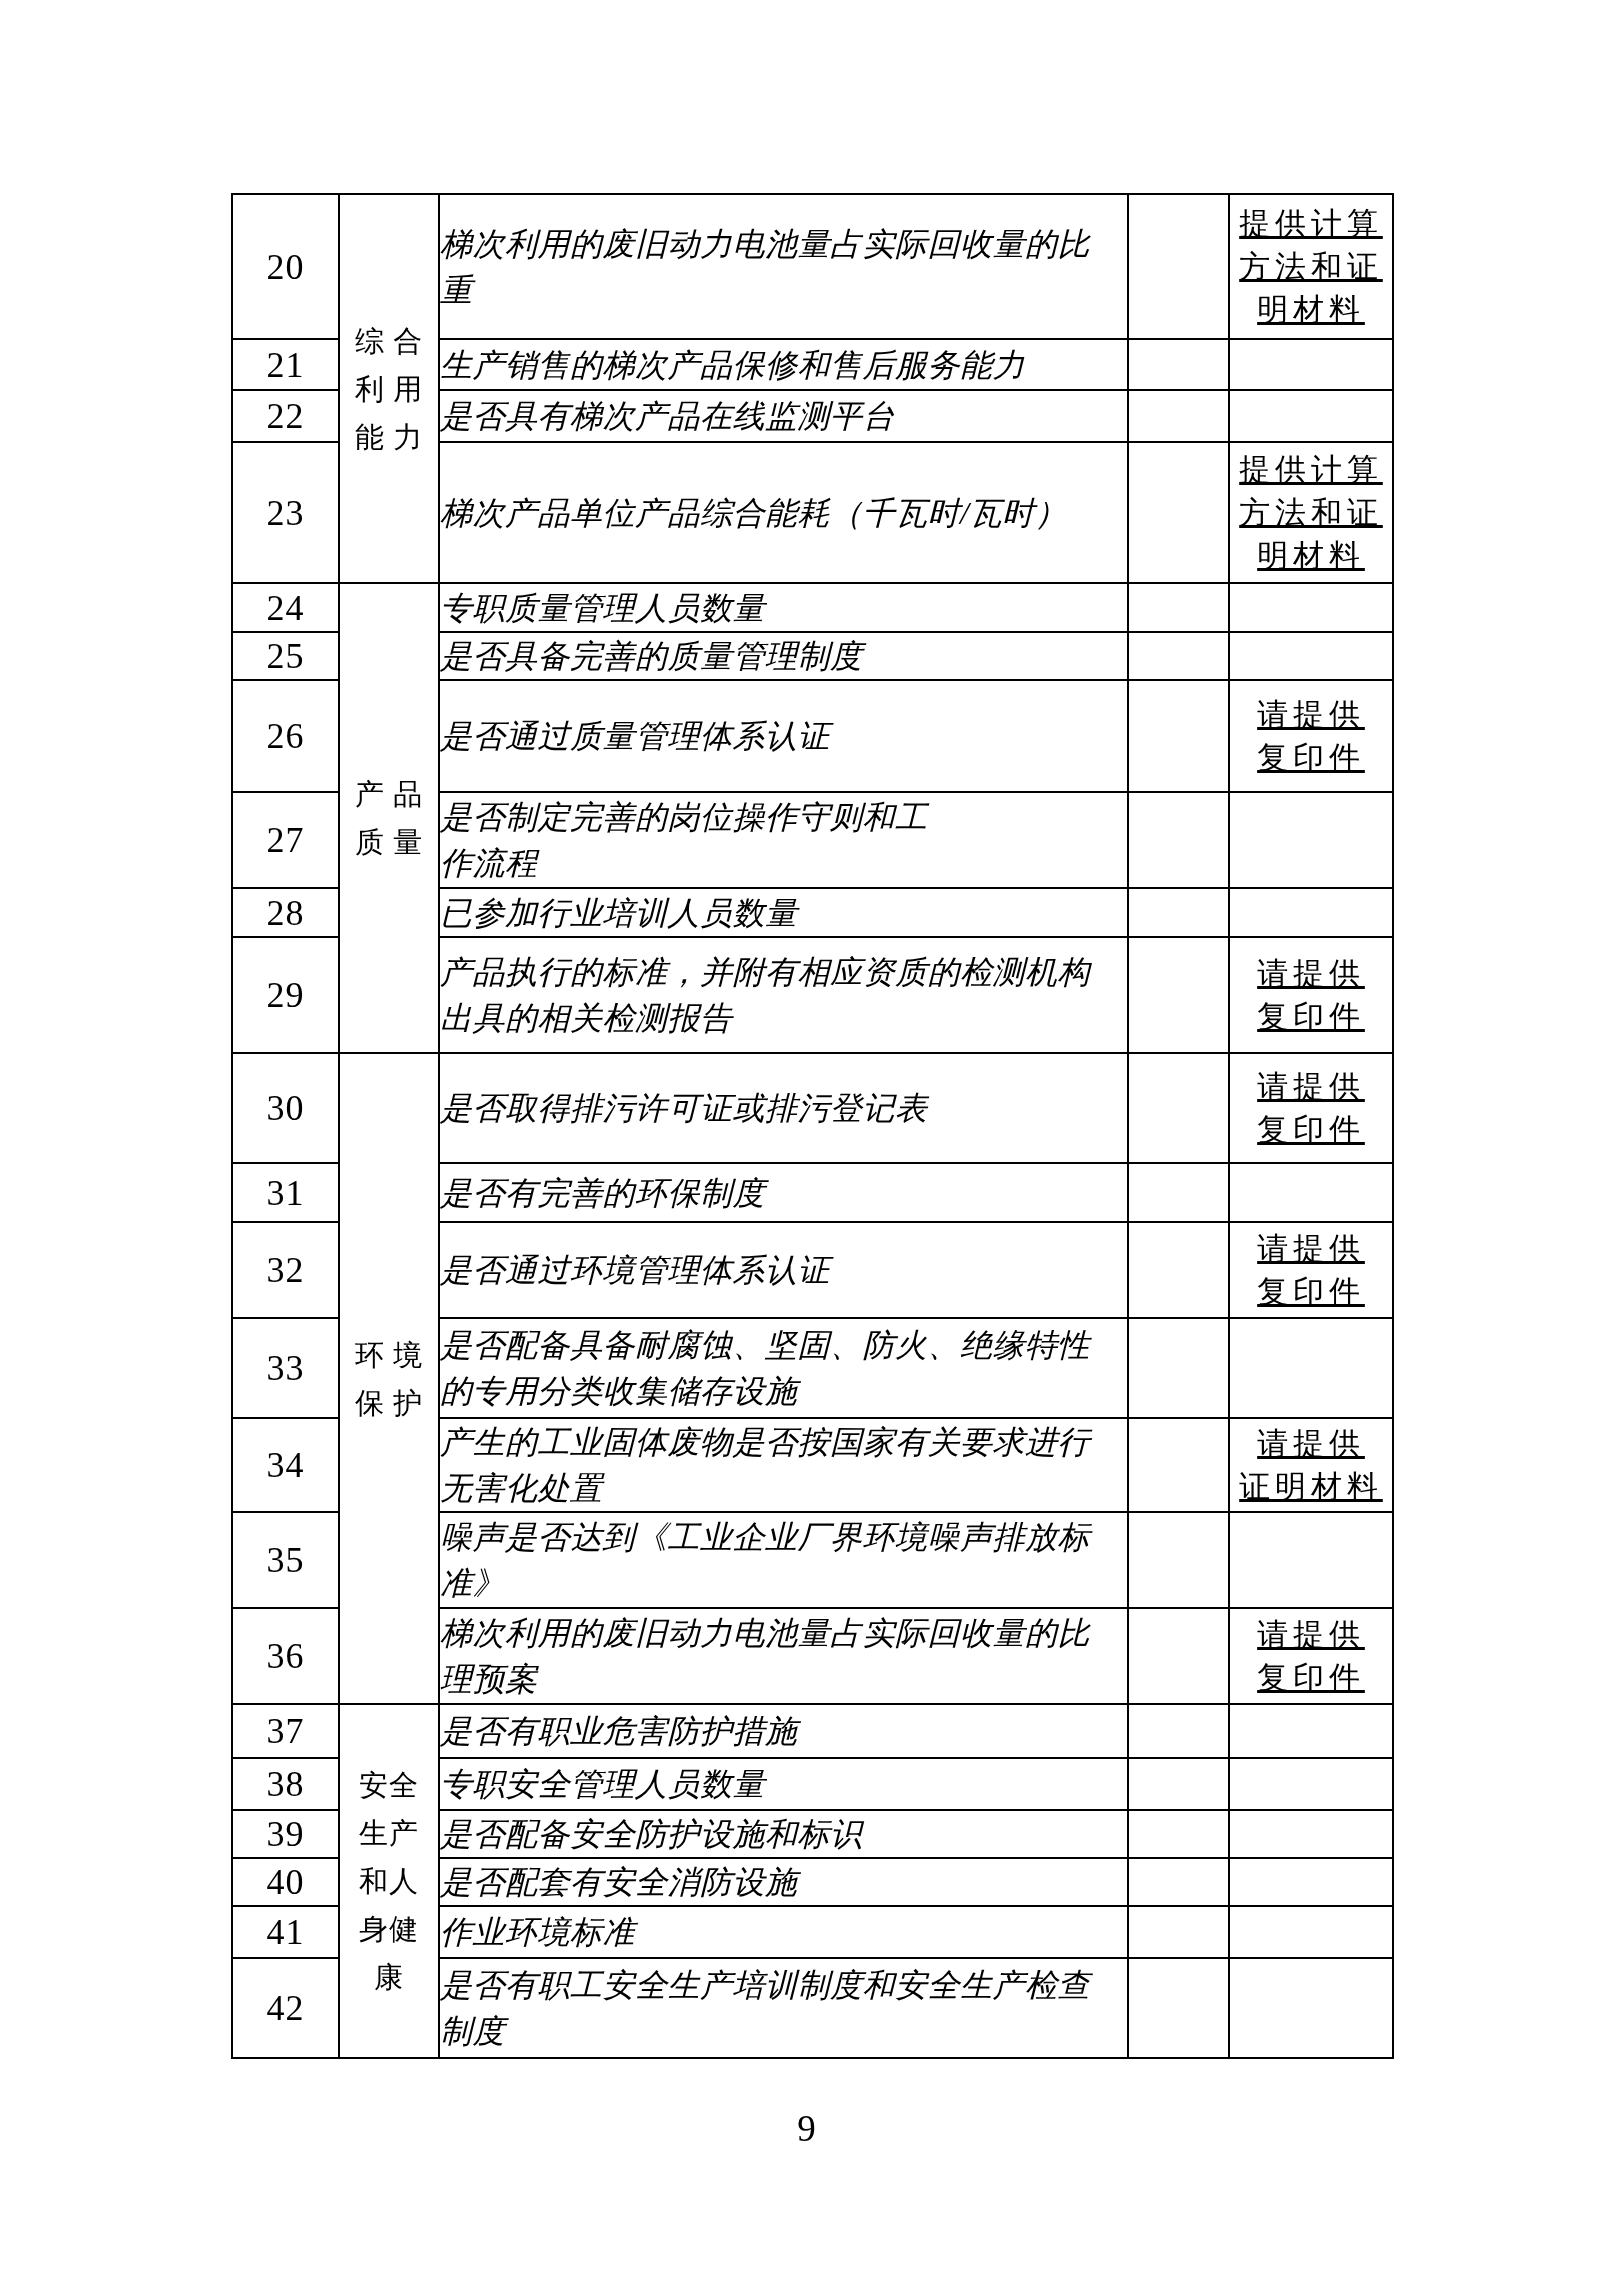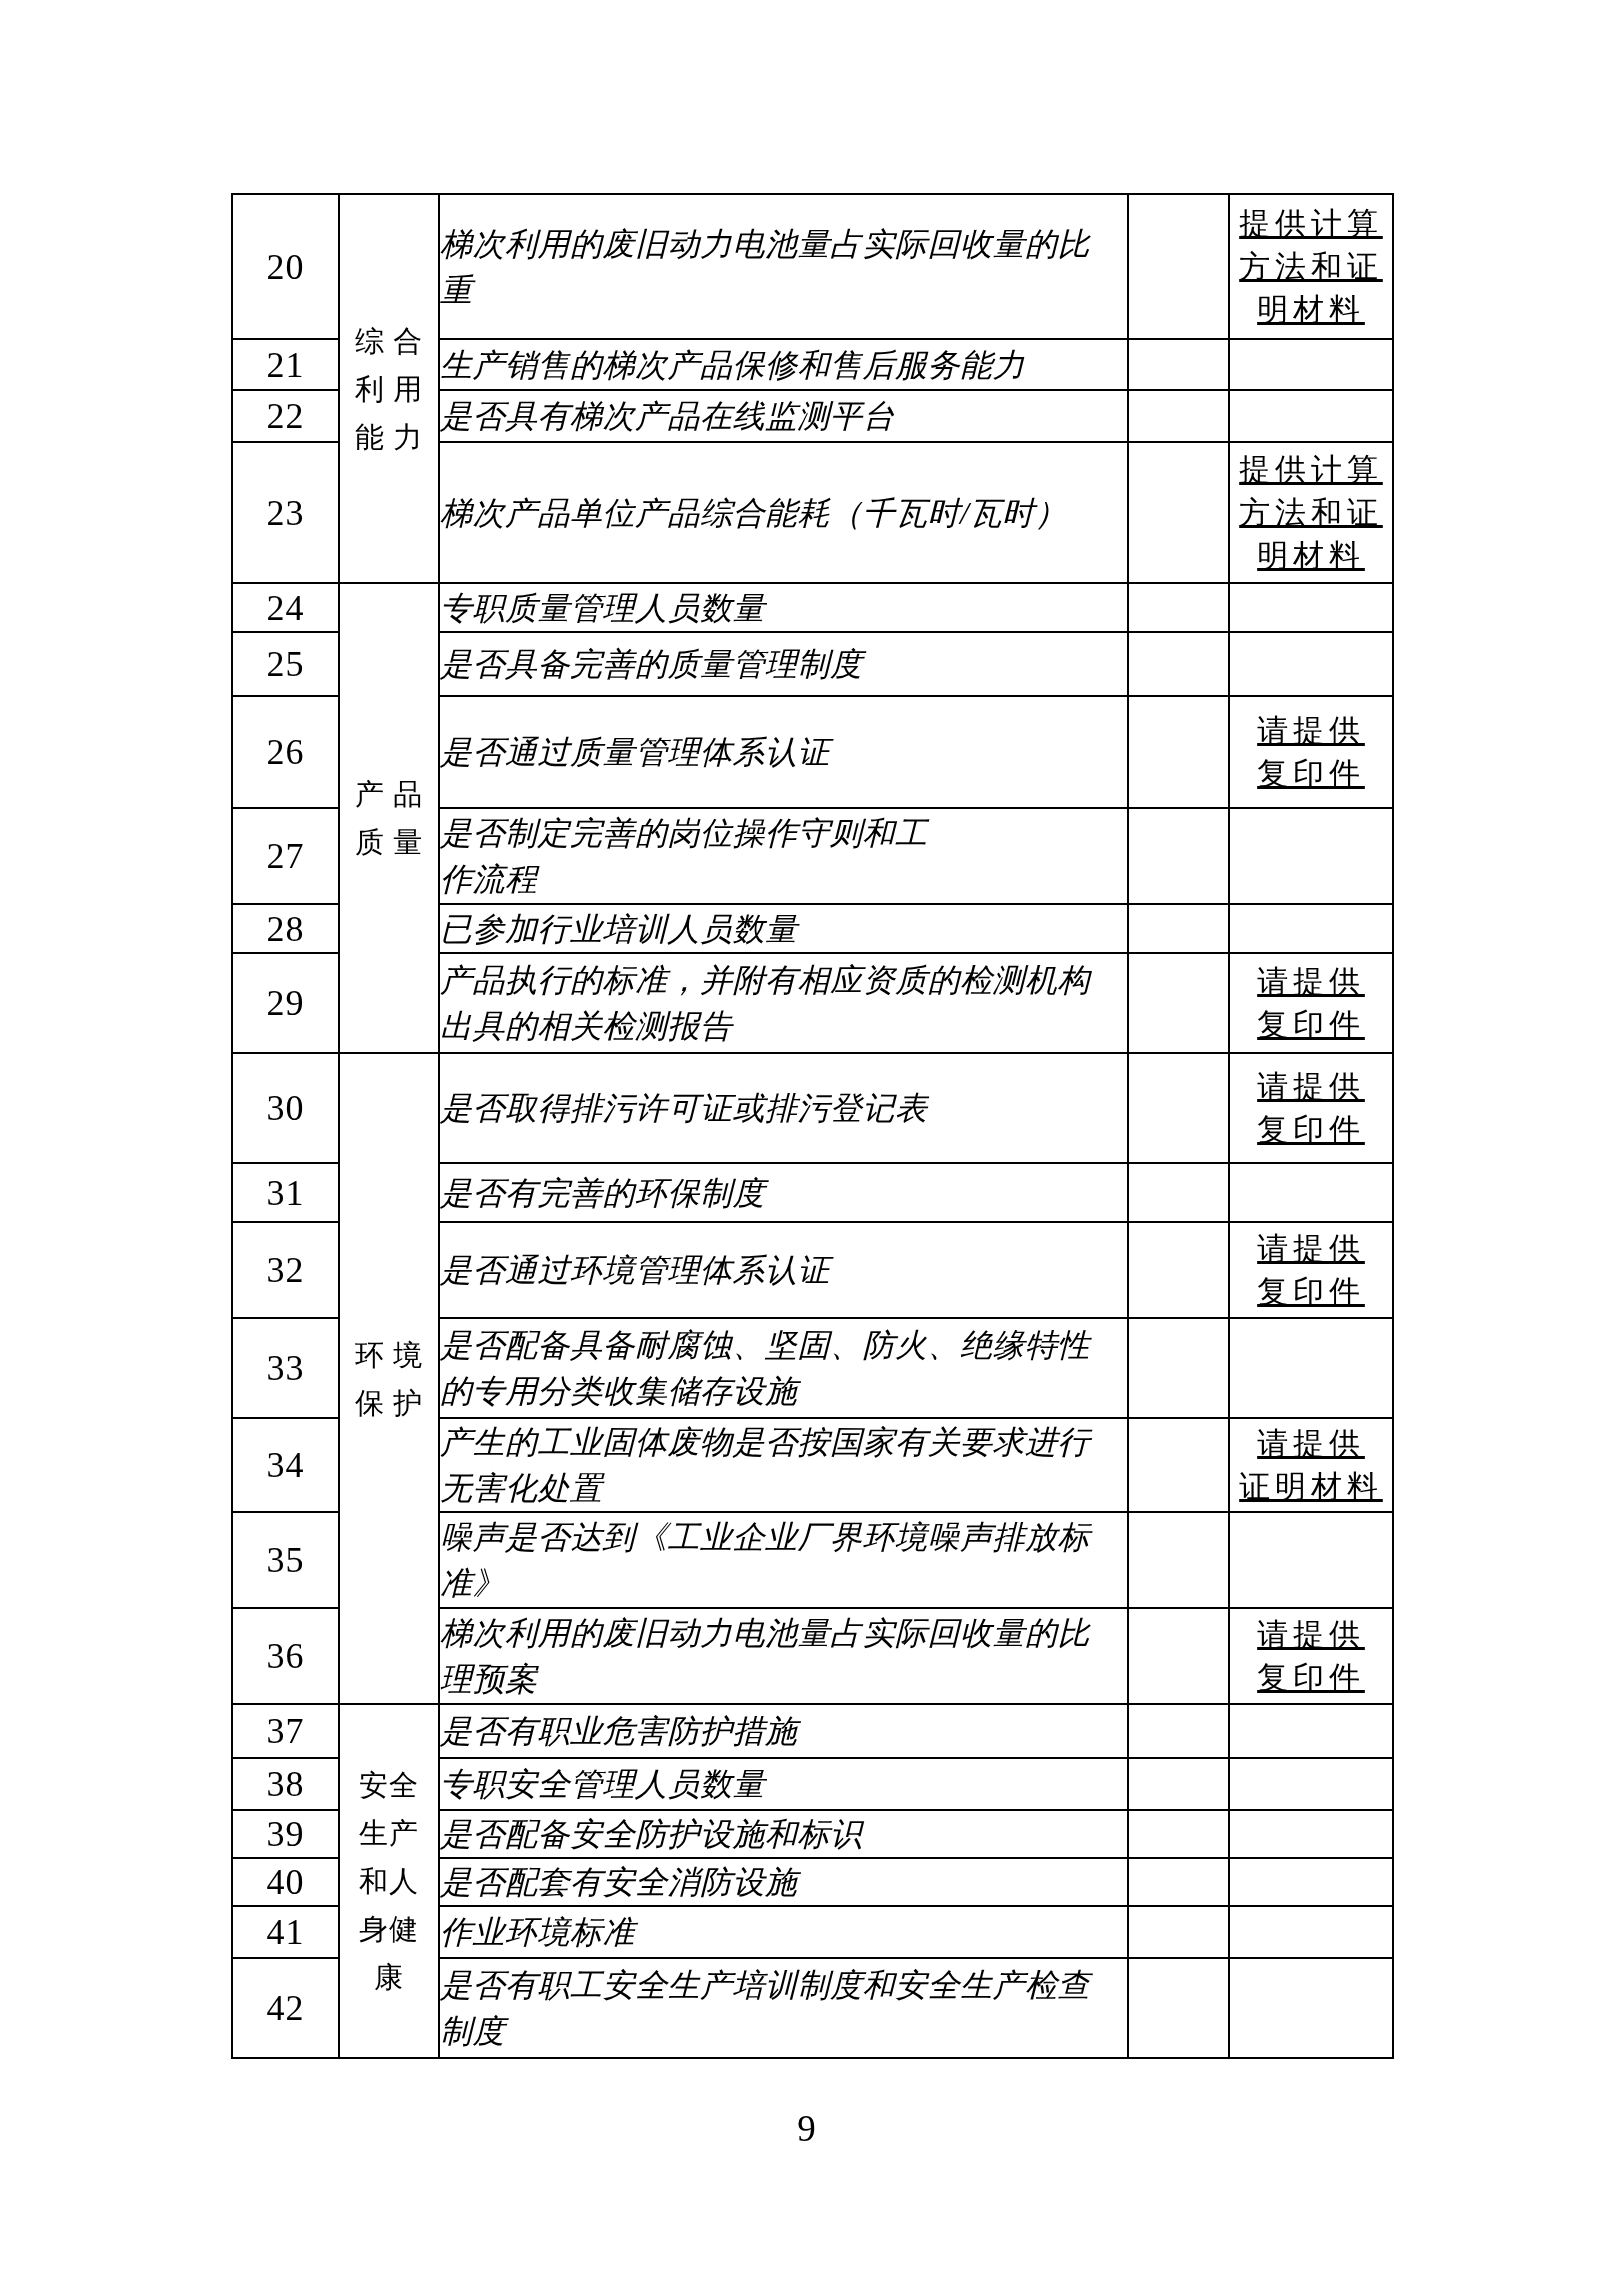--- a/index.html
+++ b/index.html
@@ -111,21 +111,21 @@
       </tr>
 
       <tr style="height:49px">
         <td class="num">24</td>
         <td class="cat" rowspan="6">产 品
 质 量</td>
         <td class="desc">专职质量管理人员数量</td>
         <td class="val"></td>
         <td class="note"></td>
       </tr>
-      <tr style="height:64px">
+      <tr style="height:48px">
         <td class="num">25</td>
         <td class="desc">是否具备完善的质量管理制度</td>
         <td class="val"></td>
         <td class="note"></td>
       </tr>
       <tr style="height:112px">
         <td class="num">26</td>
         <td class="desc">是否通过质量管理体系认证</td>
         <td class="val"></td>
         <td class="note">请提供
@@ -137,21 +137,21 @@
 作流程</td>
         <td class="val"></td>
         <td class="note"></td>
       </tr>
       <tr style="height:49px">
         <td class="num">28</td>
         <td class="desc">已参加行业培训人员数量</td>
         <td class="val"></td>
         <td class="note"></td>
       </tr>
-      <tr style="height:100px">
+      <tr style="height:116px">
         <td class="num">29</td>
         <td class="desc">产品执行的标准，并附有相应资质的检测机构
 出具的相关检测报告</td>
         <td class="val"></td>
         <td class="note">请提供
 复印件</td>
       </tr>
 
       <tr style="height:110px">
         <td class="num">30</td>

